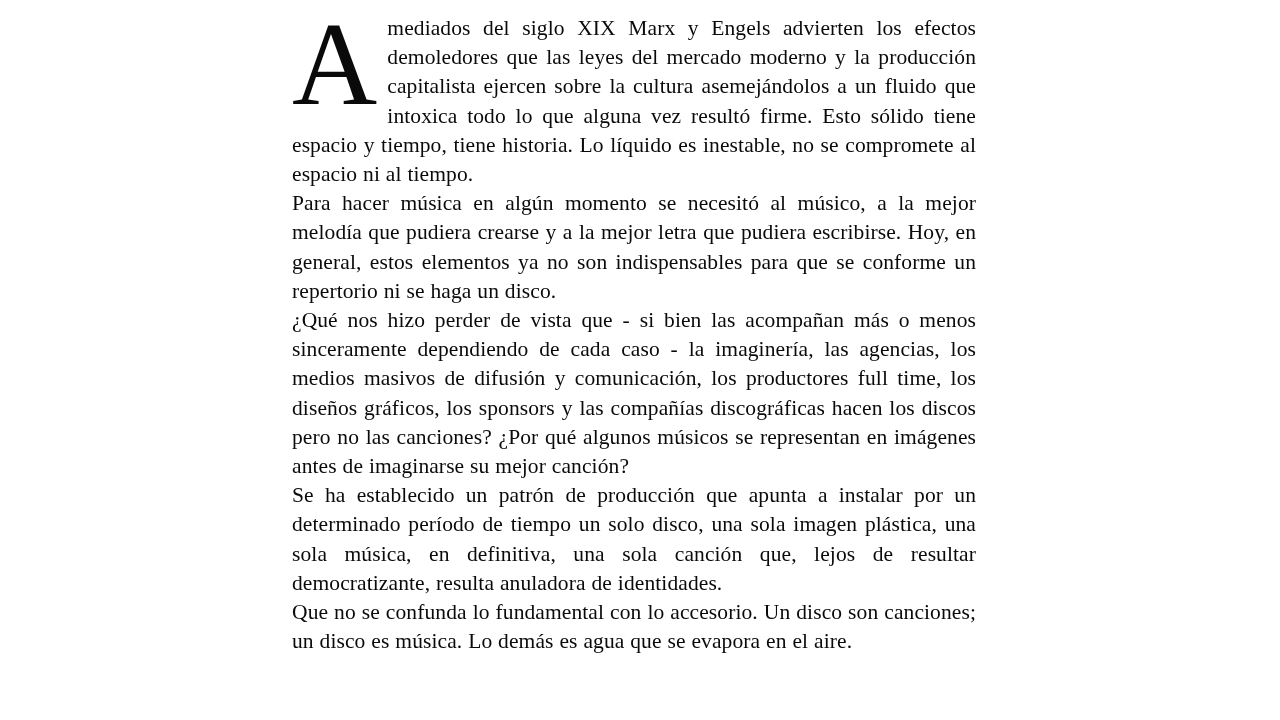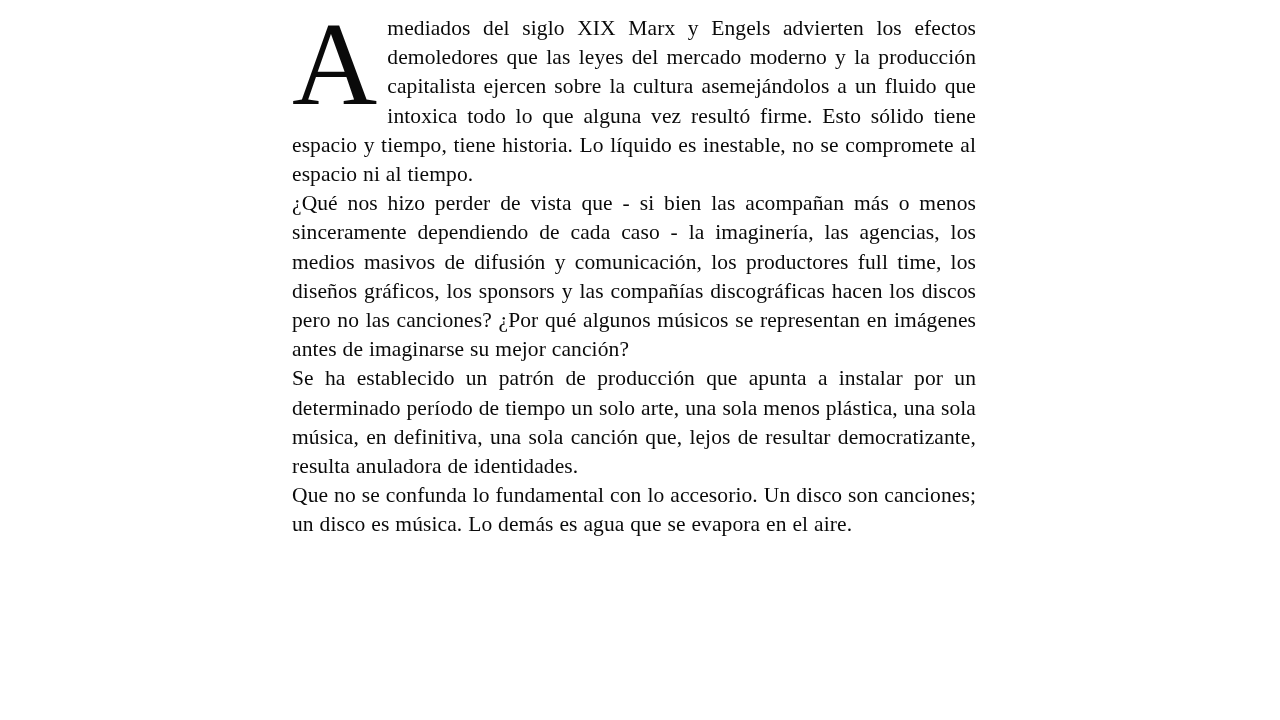--- a/index.html
+++ b/index.html
@@ -65,22 +65,23 @@
 <body>
 
 <div class="page">
   <div class="text-column">
 
     <p class="para first">
       <span class="dropcap">A</span>
         <span class="body-run">mediados del siglo XIX Marx y Engels advierten los efectos demoledores que las leyes del mercado moderno y la producción capitalista ejercen sobre la cultura asemejándolos a un fluido que intoxica todo lo que alguna vez resultó firme. Esto sólido tiene espacio y tiempo, tiene historia. Lo líquido es inestable, no se compromete al espacio ni al tiempo.</span>
     </p>
 
+    <p class="para">Para hacer música en algún momento se necesitó al músico, a la mejor melodía que pudiera crearse y a la mejor letra que pudiera escribirse. Hoy, en general, estos elementos ya no son indispensables para que se conforme un repertorio ni se haga un disco.</p>
 
     <p class="para">¿Qué nos hizo perder de vista que - si bien las acompañan más o menos sinceramente dependiendo de cada caso - la imaginería, las agencias, los medios masivos de difusión y comunicación, los productores full time, los diseños gráficos, los sponsors y las compañías discográficas hacen los discos pero no las canciones? ¿Por qué algunos músicos se representan en imágenes antes de imaginarse su mejor canción?</p>
 
 
-    <p class="para">Se ha establecido un patrón de producción que apunta a instalar por un determinado período de tiempo un solo arte, una sola menos plástica, una sola música, en definitiva, una sola canción que, lejos de resultar democratizante, resulta anuladora de identidades.</p>
+    <p class="para">Se ha establecido un patrón de producción que apunta a instalar por un determinado período de tiempo un solo disco, una sola imagen plástica, una sola música, en definitiva, una sola canción que, lejos de resultar democratizante, resulta anuladora de identidades.</p>
 
     <p class="para">Que no se confunda lo fundamental con lo accesorio. Un disco son canciones; un disco es música. Lo demás es agua que se evapora en el aire.</p>
 
   </div>
 </div>
 
 </body></html>

